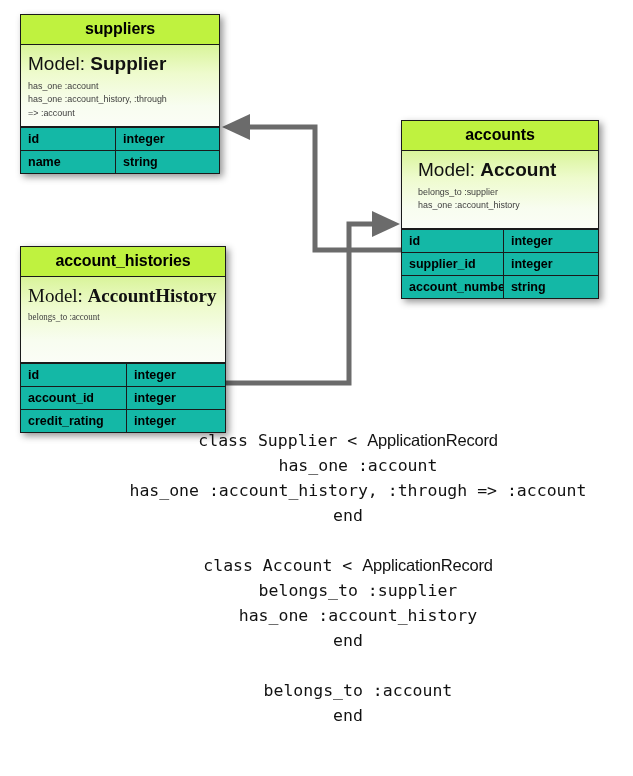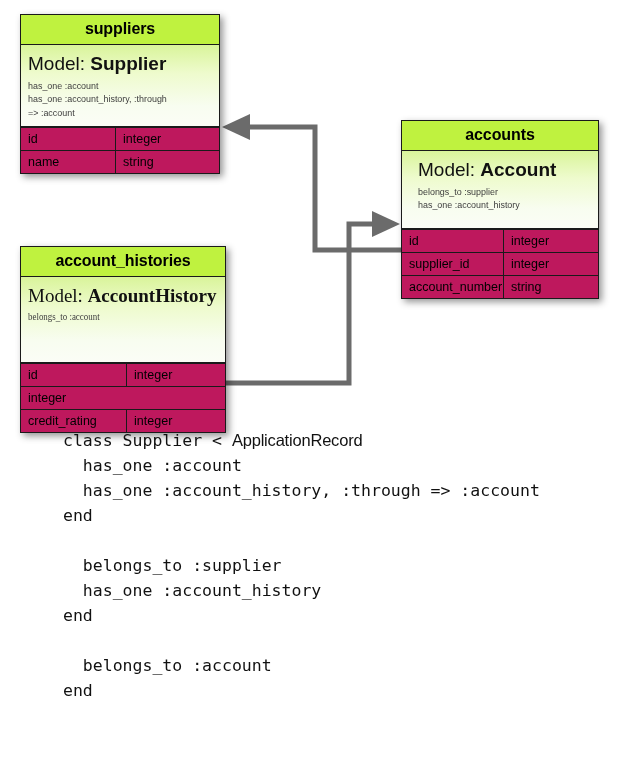--- a/index.html
+++ b/index.html
@@ -28,21 +28,21 @@
     left: 0; top: 0;
     width: 633px;
     height: 430px;
     z-index: 1;
   }
 
   
   .entity {
     position: absolute;
     z-index: 2;
-    background: #be185d;
+    background: #14b8a6;
     border: 1.5px solid #1a1a1a;
     box-shadow: 3px 3px 7px rgba(0,0,0,0.42);
     box-sizing: border-box;
   }
 
   .entity-title {
     background: #bff23f;
     border-bottom: 1.5px solid #1a1a1a;
     text-align: center;
     font-weight: bold;
@@ -85,20 +85,21 @@
   .field-row:first-child {
     border-top: none;
   }
   .field-name, .field-type {
     font-size: 12.5px;
     color: #000000;
     padding: 4px 0 4px 7px;
     box-sizing: border-box;
     white-space: nowrap;
     overflow: hidden;
+    font-weight: bold;
   }
   .field-name {
     border-right: 1px solid #1a1a1a;
   }
 
   
   #entity-suppliers          { left: 20px;  top: 14px;  width: 200px; }
   #entity-suppliers .field-name { width: 48%; }
   #entity-suppliers .field-type { width: 52%; }
   #entity-suppliers .entity-model { min-height: 58px; }
@@ -115,20 +116,21 @@
 
   
   #code-block {
     position: absolute;
     left: 0;
     top: 428px;
     width: 633px;
     padding-left: 63px;
     box-sizing: border-box;
     z-index: 3;
+    text-align: center;
   }
   .code-line {
     font-family: "DejaVu Sans Mono", monospace;
     font-size: 16.5px;
     line-height: 25px;
     color: #111111;
     white-space: pre;
     min-height: 25px;
   }
   .code-line .cls {
@@ -210,35 +212,37 @@
         <span>Model:</span>
         <span class="model-name">AccountHistory</span>
       </div>
       <div class="assoc-line">belongs_to :account</div>
     </div>
     <div class="field-row">
       <div class="field-name">id</div>
       <div class="field-type">integer</div>
     </div>
     <div class="field-row">
+      <div class="field-name">account_id</div>
       <div class="field-type">integer</div>
     </div>
     <div class="field-row">
       <div class="field-name">credit_rating</div>
       <div class="field-type">integer</div>
     </div>
   </div>
 
 </div>
 
 <div id="code-block">
   <div class="code-line"><span>class Supplier &lt; </span><span class="cls">ApplicationRecord</span></div>
   <div class="code-line"><span>  has_one :account</span><span class="cls"></span></div>
   <div class="code-line"><span>  has_one :account_history, :through =&gt; :account</span><span class="cls"></span></div>
   <div class="code-line"><span>end</span><span class="cls"></span></div>
   <div class="code-line code-blank"><span></span><span class="cls"></span></div>
+  <div class="code-line"><span>class Account &lt; </span><span class="cls">ApplicationRecord</span></div>
   <div class="code-line"><span>  belongs_to :supplier</span><span class="cls"></span></div>
   <div class="code-line"><span>  has_one :account_history</span><span class="cls"></span></div>
   <div class="code-line"><span>end</span><span class="cls"></span></div>
   <div class="code-line code-blank"><span></span><span class="cls"></span></div>
   <div class="code-line"><span>  belongs_to :account</span><span class="cls"></span></div>
   <div class="code-line"><span>end</span><span class="cls"></span></div>
 </div>
 
 </body></html>

